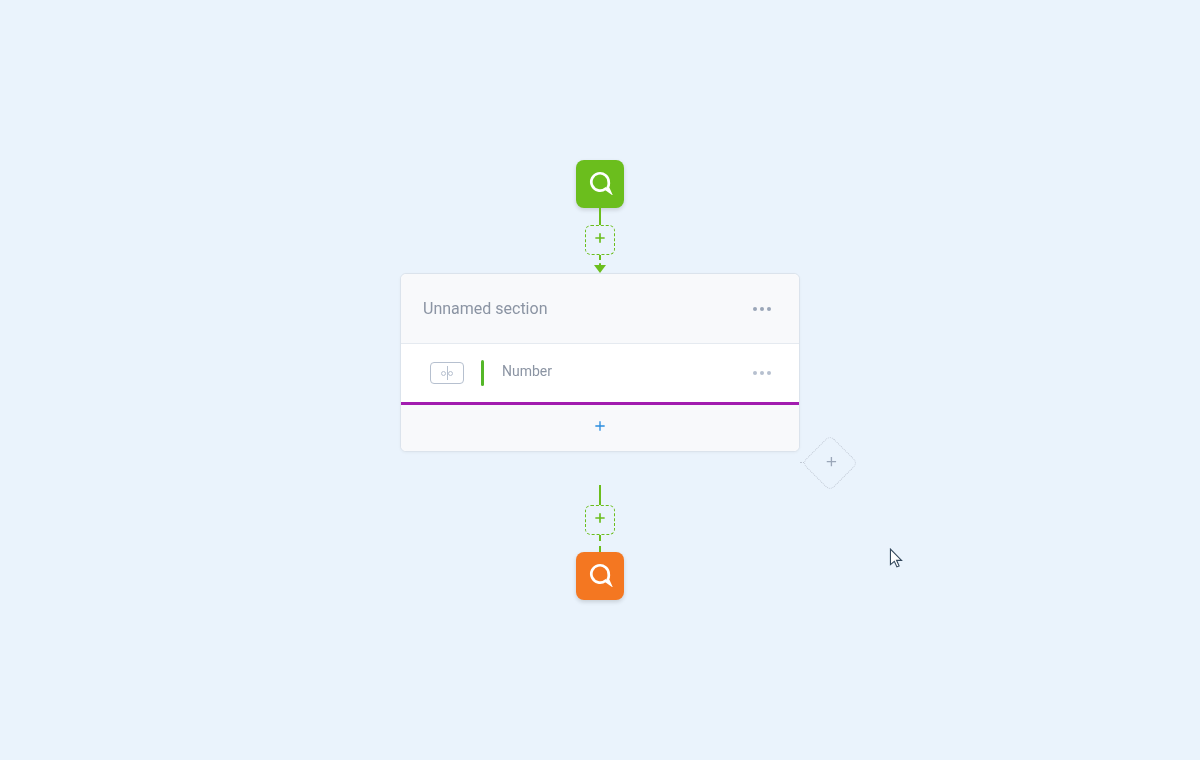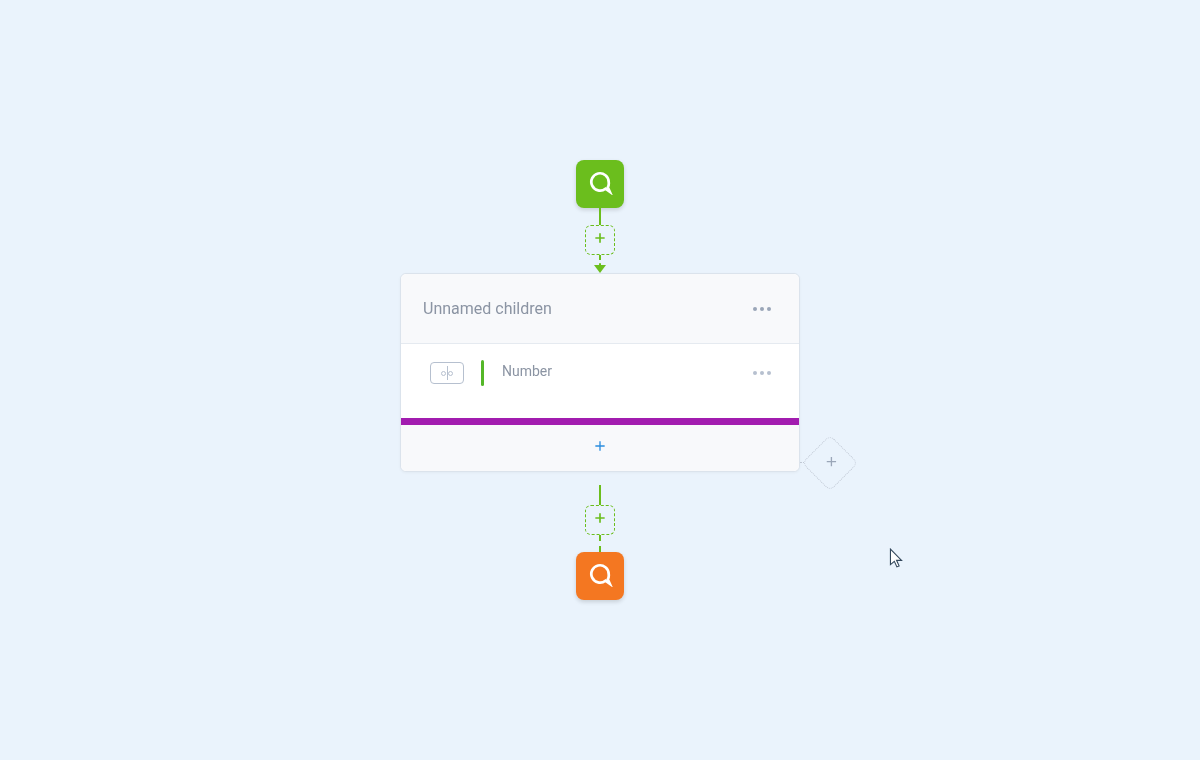--- a/index.html
+++ b/index.html
@@ -91,22 +91,22 @@
   }
   .more-dots {
     display: flex; gap: 3px; cursor: pointer; padding: 6px;
   }
   .more-dots span {
     width: 4px; height: 4px; border-radius: 50%; background: #9aa6b8;
   }
 
   .question-row {
     display: flex; align-items: center;
-    padding: 18px 22px 34px 22px;
-    border-bottom: 7px solid #a21caf;
+    padding: 18px 22px 18px 22px;
+    border-bottom: 3px solid #a21caf;
     position: relative;
   }
   .q-icon {
     width: 48px; display:flex; align-items:center; justify-content:center;
   }
   .q-bar {
     width: 3px; align-self: stretch; background: #54b728; margin: -2px 18px -2px 10px;
     border-radius: 2px;
   }
   .q-main { flex: 1; }
@@ -191,21 +191,21 @@
           <path d="M12 5v14M5 12h14"></path>
         </svg>
     </span>
   </div>
 
   <div class="conn conn2"></div>
   <div class="arrow-down arrowA"></div>
 
   <div class="section">
     <div class="section-header">
-      <div class="section-title">Unnamed children</div>
+      <div class="section-title">Unnamed section</div>
       <div class="more-dots">
         <span></span>
         <span></span>
         <span></span>
       </div>
     </div>
 
     <div class="question-row">
       <div class="q-icon">
         <div class="num-icon-box">

